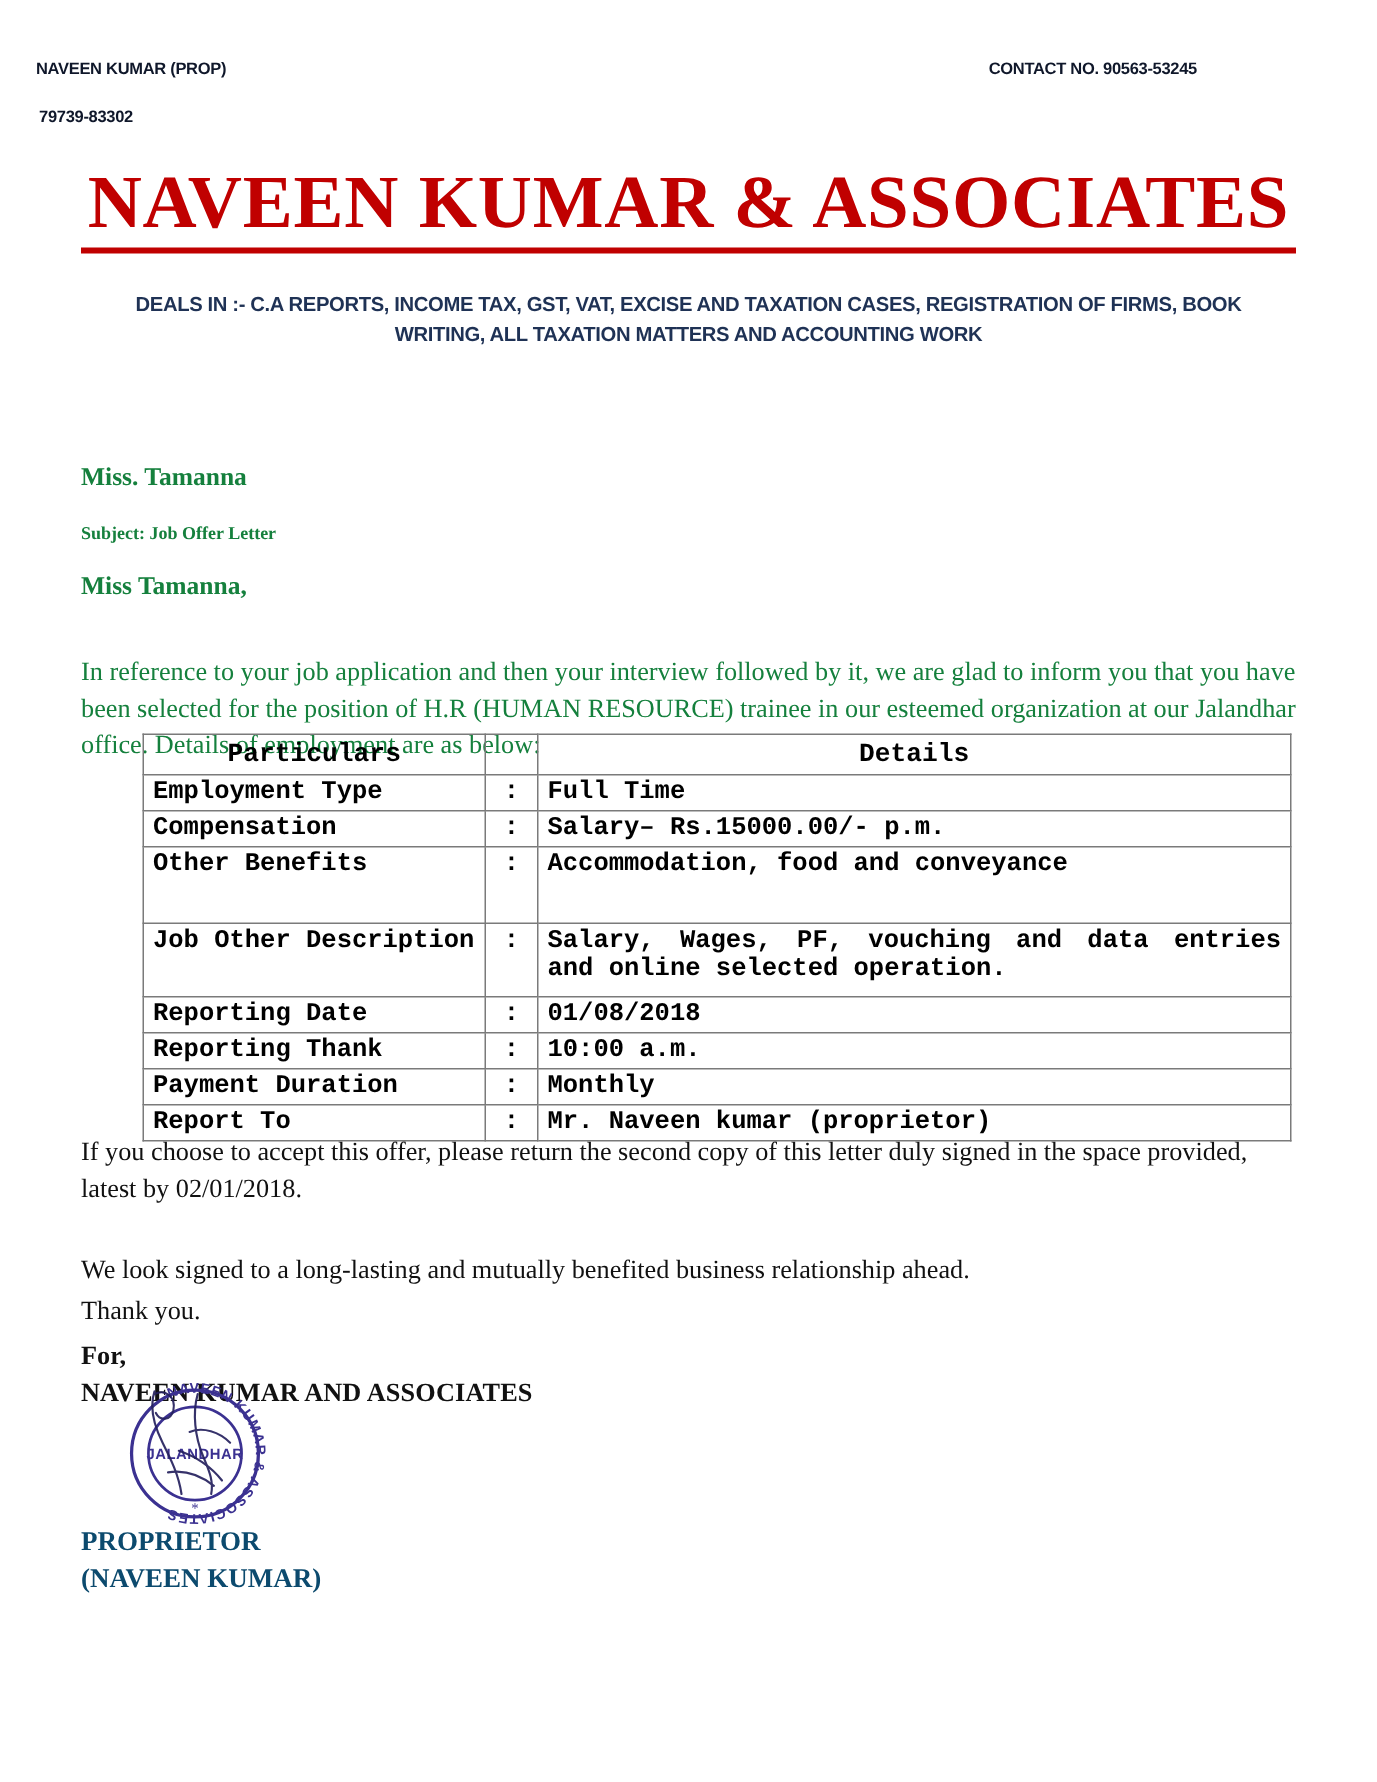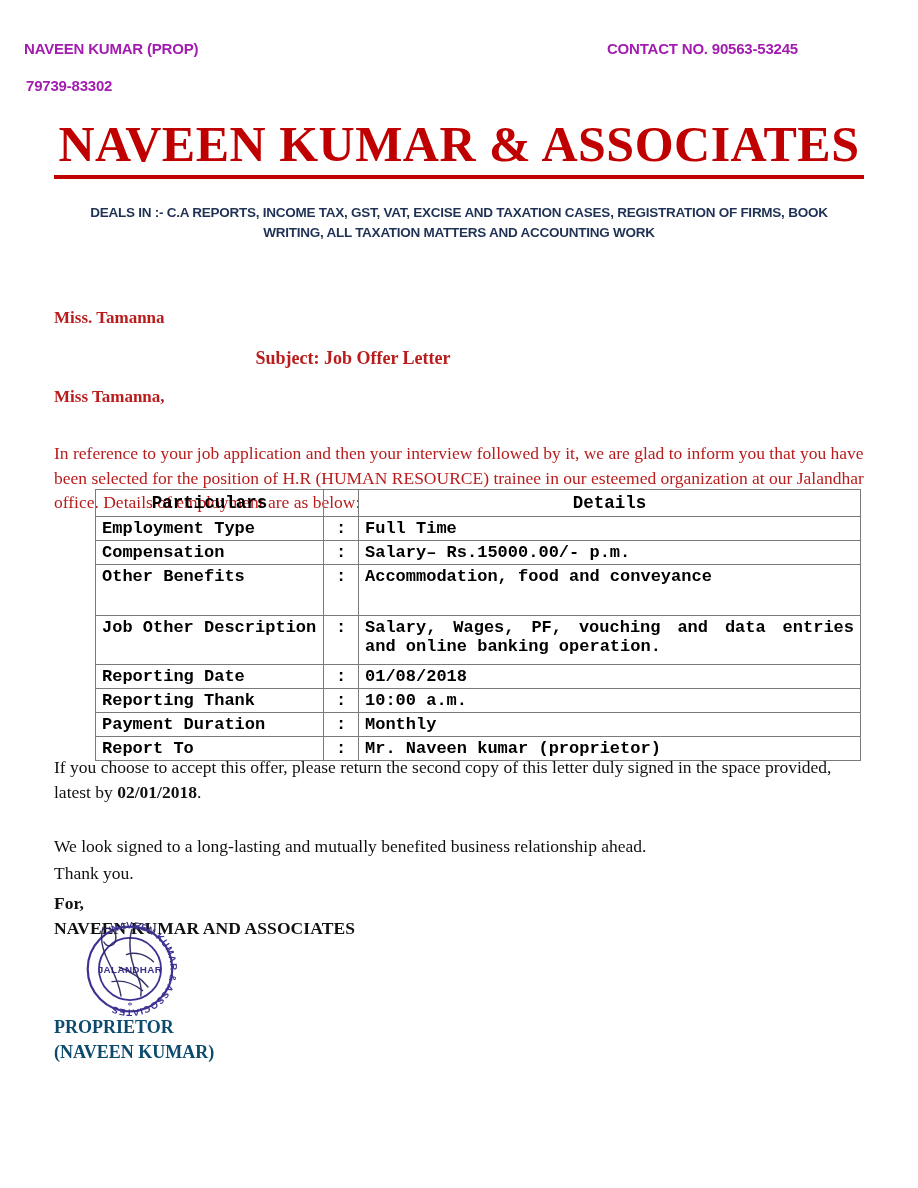--- a/index.html
+++ b/index.html
@@ -27,22 +27,22 @@
   .letterhead {
     position: absolute;
     left: 0; top: 0; right: 0;
   }
   .lh-row {
     display: flex;
     justify-content: space-between;
     align-items: baseline;
     font-family: "Liberation Sans", sans-serif;
     font-weight: bold;
-    color: #a21caf;
-    font-size: 15px;
+    color: #0f172a;
+    font-size: 11px;
     letter-spacing: -0.2px;
   }
   .lh-row-1 { padding: 40px 120px 0 24px; }
   .lh-row-2 { padding: 20px 120px 0 26px; }
   .lh-left  { white-space: nowrap; }
   .lh-right { white-space: nowrap; }
   .lh-right-2 { white-space: nowrap; padding-right: 0px; }
 
   .firm-title-wrap {
     text-align: center;
@@ -95,31 +95,31 @@
   }
 
   
   .body-block {
     position: absolute;
     left: 54px;
     top: 308px;
     width: 818px;
     font-family: "Liberation Serif", serif;
     font-size: 17px;
-    color: #b91c1c;
+    color: #15803d;
   }
   .addressee {
     font-weight: bold;
     font-size: 17px;
     margin: 0;
   }
   .subject {
     font-weight: bold;
-    font-size: 18px;
-    text-align: center;
+    font-size: 12px;
+    text-align: left;
     margin: 20px 0 0 0;
     padding-right: 220px;
   }
   .salutation {
     font-weight: bold;
     font-size: 17px;
     margin: 18px 0 0 0;
   }
   .para {
     margin: 34px 0 0 0;
@@ -167,21 +167,21 @@
   .closing {
     position: absolute;
     left: 54px;
     top: 755px;
     width: 818px;
     font-family: "Liberation Serif", serif;
     font-size: 17.5px;
     color: #111;
     line-height: 1.40;
   }
-  .closing b { font-weight: bold; text-align: right; }
+  .closing b { font-weight: normal; text-align: right; }
   .closing .p2 { margin-top: 30px; }
   .closing .thanks { margin-top: 2px; }
   .closing .for { margin-top: 6px; font-weight: bold; }
   .closing .firmline { font-weight: bold; letter-spacing: 0.1px; }
 
   
   .stamp {
     position: absolute;
     left: 76px;
     top: 915px;
@@ -258,21 +258,21 @@
 
         <tr class="tall">
           <td>Other Benefits</td>
           <td class="colon">:</td>
           <td class="det">Accommodation, food and conveyance</td>
         </tr>
 
         <tr class="xtall">
           <td>Job Other Description</td>
           <td class="colon">:</td>
-          <td class="det justify">Salary, Wages, PF, vouching and data entries and online banking operation.</td>
+          <td class="det justify">Salary, Wages, PF, vouching and data entries and online selected operation.</td>
         </tr>
 
         <tr>
           <td>Reporting Date</td>
           <td class="colon">:</td>
           <td class="det">01/08/2018</td>
         </tr>
 
         <tr>
           <td>Reporting Thank</td>

